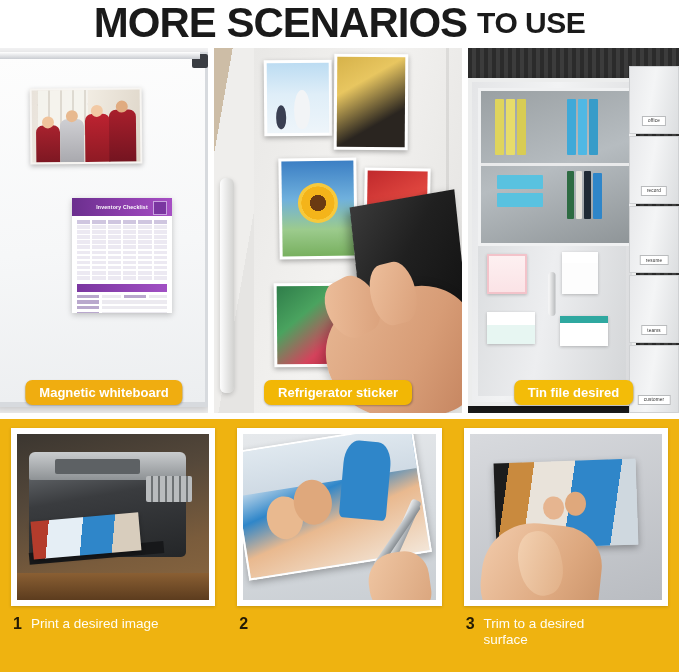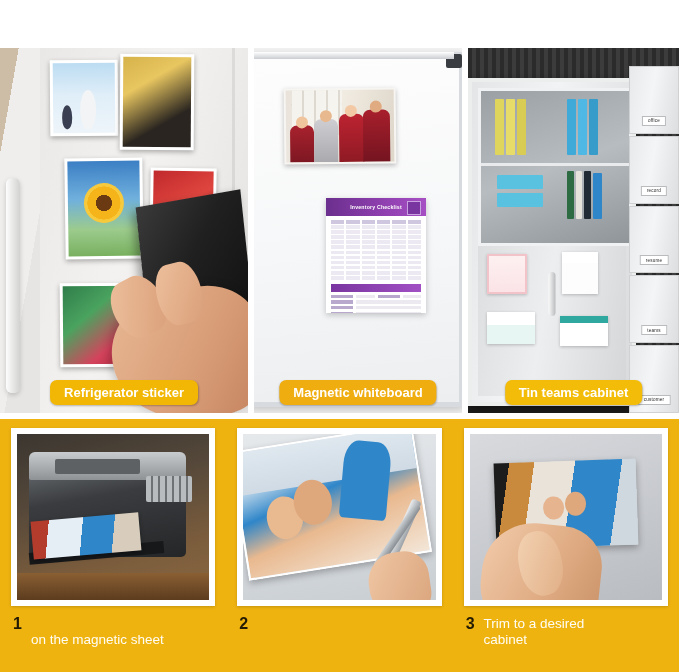--- a/index.html
+++ b/index.html
@@ -176,58 +176,26 @@
     background:linear-gradient(115deg,#f2cbab,#dda87f 60%,#c78f65);
     border-radius:44% 34% 26% 46%;transform:rotate(6deg);}
   .p3-thumb{position:absolute;left:30%;top:6%;width:36%;height:56%;
     background:linear-gradient(120deg,#f4d3b4,#e0ae85);border-radius:46%;transform:rotate(-18deg);}
 </style>
 </head>
 <body>
 
 <div class="page">
 
+  <div class="headline">
+    <span class="big">MORE SCENARIOS</span>
+    <span class="small">TO USE</span>
+  </div>
 
   <div class="toprow">
-
-    <div class="scene s2">
-      <div class="fr-bg"></div>
-      <div class="fr-door"></div>
-      <div class="fr-seam"></div>
-      <div class="fr-handle"></div>
-
-      <div class="ph ph1">
-        <div class="in">
-          <span class="pen" style="left:44%;width:26%;height:56%;"></span>
-          <span class="pen" style="left:14%;width:16%;height:34%;background:#3a3f52;"></span>
-        </div>
-      </div>
-      <div class="ph ph2">
-        <div class="in"></div>
-      </div>
-      <div class="ph ph3">
-        <div class="in">
-            <span class="sun"></span>
-          </div>
-      </div>
-      <div class="ph ph4">
-        <div class="in"></div>
-      </div>
-      <div class="ph ph5">
-        <div class="in"></div>
-      </div>
-
-      <div class="mag-sheet"></div>
-      <div class="hand">
-        <span class="fing" style="left:4%;top:-12%;width:34%;height:46%;transform:rotate(-22deg);"></span>
-        <span class="fing" style="left:34%;top:-20%;width:30%;height:48%;transform:rotate(-8deg);"></span>
-      </div>
-
-      <div class="pill">Refrigerator sticker</div>
-    </div>
 
     <div class="scene s1">
       <div class="wb-wall"></div>
       <div class="wb-board"></div>
       <div class="wb-frame-edge"></div>
 
       <div class="wb-photo">
         <div class="img">
           <div class="win"></div>
           <div class="g" style="left:4%;width:22%;height:52%;background:linear-gradient(#a8222e,#7d1722);">
@@ -365,20 +333,56 @@
               <i class="val"></i>
             </div>
           <div class="fr">
               <i class="lbl"></i>
               <i class="val"></i>
             </div>
         </div>
       </div>
 
       <div class="pill">Magnetic whiteboard</div>
+    </div>
+
+    <div class="scene s2">
+      <div class="fr-bg"></div>
+      <div class="fr-door"></div>
+      <div class="fr-seam"></div>
+      <div class="fr-handle"></div>
+
+      <div class="ph ph1">
+        <div class="in">
+          <span class="pen" style="left:44%;width:26%;height:56%;"></span>
+          <span class="pen" style="left:14%;width:16%;height:34%;background:#3a3f52;"></span>
+        </div>
+      </div>
+      <div class="ph ph2">
+        <div class="in"></div>
+      </div>
+      <div class="ph ph3">
+        <div class="in">
+            <span class="sun"></span>
+          </div>
+      </div>
+      <div class="ph ph4">
+        <div class="in"></div>
+      </div>
+      <div class="ph ph5">
+        <div class="in"></div>
+      </div>
+
+      <div class="mag-sheet"></div>
+      <div class="hand">
+        <span class="fing" style="left:4%;top:-12%;width:34%;height:46%;transform:rotate(-22deg);"></span>
+        <span class="fing" style="left:34%;top:-20%;width:30%;height:48%;transform:rotate(-8deg);"></span>
+      </div>
+
+      <div class="pill">Refrigerator sticker</div>
     </div>
 
     <div class="scene s3">
       <div class="tin-wall"></div>
       <div class="tin-floor"></div>
 
       <div class="cab">
         <div class="cab-glass">
           <span class="shelf" style="top:72px;"></span>
           <span class="bind" style="left:14px;top:8px;width:9px;height:56px;background:#dfd45c;"></span>
@@ -422,21 +426,21 @@
           <span class="tag">resume</span>
         </div>
         <div class="drawer">
           <span class="tag">teams</span>
         </div>
         <div class="drawer">
           <span class="tag">customer</span>
         </div>
       </div>
 
-      <div class="pill">Tin teams cabinet</div>
+      <div class="pill">Tin file desired</div>
     </div>
   </div>
 
   <div class="bottom">
     <div class="steps">
 
       <div class="step">
         <div class="frame">
           <div class="photo p1">
             <span class="prt-body"></span>
@@ -444,22 +448,21 @@
             <span class="prt-lid"></span>
             <span class="prt-pad"></span>
             <span class="prt-tray"></span>
             <span class="prt-out"></span>
             <span class="prt-desk"></span>
           </div>
         </div>
         <div class="cap">
           <span class="num">1</span>
           <span class="txt">
-            <br>
-            <span>on the magnetic sheet</span>
+            <span>Print a desired image</span><br>
           </span>
         </div>
       </div>
 
       <div class="step">
         <div class="frame">
           <div class="photo p2">
             <span class="p2-photo">
               <span class="p2-sky"></span>
               <span class="p2-arm"></span>
@@ -489,20 +492,20 @@
             </span>
             <span class="p3-hand">
               <span class="p3-thumb"></span>
             </span>
           </div>
         </div>
         <div class="cap">
           <span class="num">3</span>
           <span class="txt">
             <span>Trim to a desired</span><br>
-            <span>cabinet</span>
+            <span>surface</span>
           </span>
         </div>
       </div>
 
     </div>
   </div>
 </div>
 
 </body></html>

